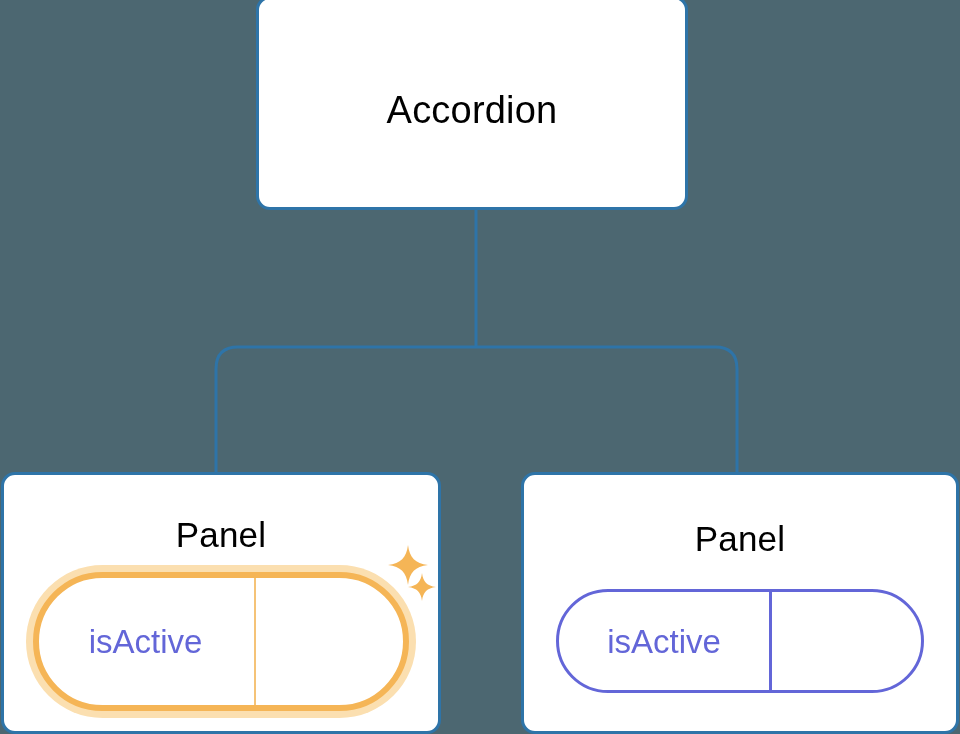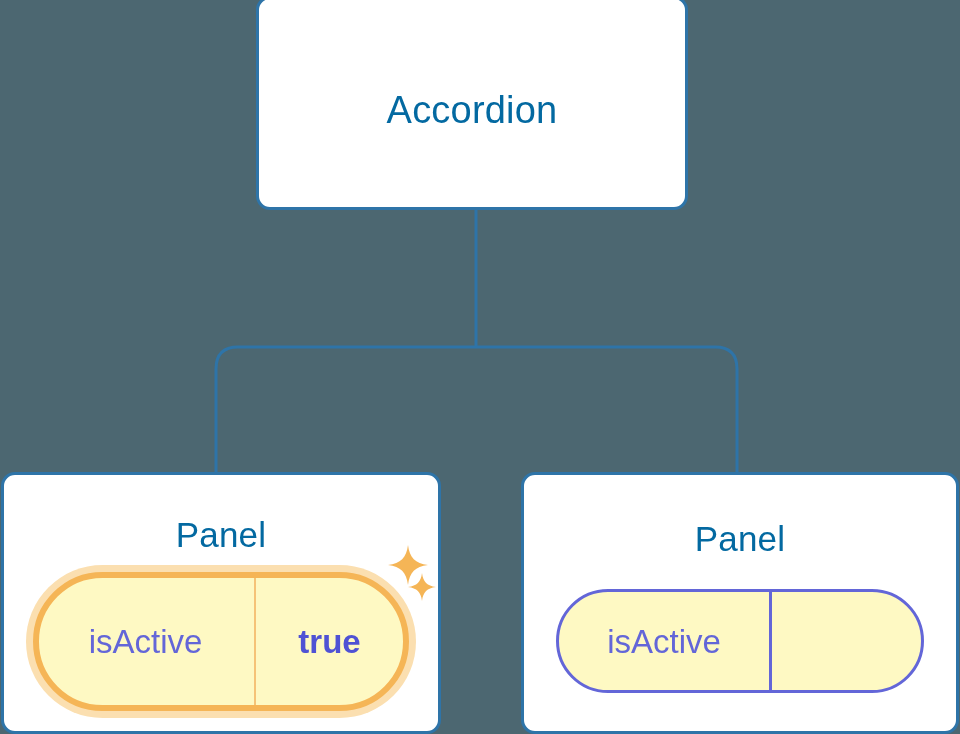--- a/index.html
+++ b/index.html
@@ -55,21 +55,21 @@
   }
 
   .node-panel-right {
     left: 521px;
     top: 472px;
     width: 438px;
     height: 262px;
   }
 
   .node-title {
-    color: #0369a1;
+    color: #000000;
     font-size: 38px;
     font-weight: 400;
     text-align: center;
     letter-spacing: 0.2px;
     line-height: 1;
     white-space: nowrap;
   }
 
   .node-root .node-title {
     position: absolute;
@@ -93,21 +93,21 @@
     top: 46px;
     font-size: 35px;
   }
 
   
   .prop-pill {
     position: absolute;
     display: flex;
     align-items: stretch;
     box-sizing: border-box;
-    background: #fef9c3;
+    background: #ffffff;
     border-radius: 999px;
     overflow: hidden;
   }
 
   .prop-cell {
     display: flex;
     align-items: center;
     justify-content: center;
     font-size: 33px;
     line-height: 1;
@@ -195,21 +195,20 @@
   <div class="node-card node-root">
     <div class="node-title">Accordion</div>
   </div>
 
   <div class="node-card node-panel-left">
     <div class="node-title">Panel</div>
   </div>
 
   <div class="prop-pill prop-pill-highlight">
     <div class="prop-cell prop-key">isActive</div>
-    <div class="prop-cell prop-value">true</div>
   </div>
 
   <svg class="sparkle sparkle-large" viewBox="0 0 100 100" xmlns="http://www.w3.org/2000/svg">
     <path d="M50 0 C54 32 68 46 100 50 C68 54 54 68 50 100 C46 68 32 54 0 50 C32 46 46 32 50 0 Z" fill="#f5b556"></path>
   </svg>
 
   <svg class="sparkle sparkle-small" viewBox="0 0 100 100" xmlns="http://www.w3.org/2000/svg">
     <path d="M50 0 C54 32 68 46 100 50 C68 54 54 68 50 100 C46 68 32 54 0 50 C32 46 46 32 50 0 Z" fill="#f5b556"></path>
   </svg>
 

